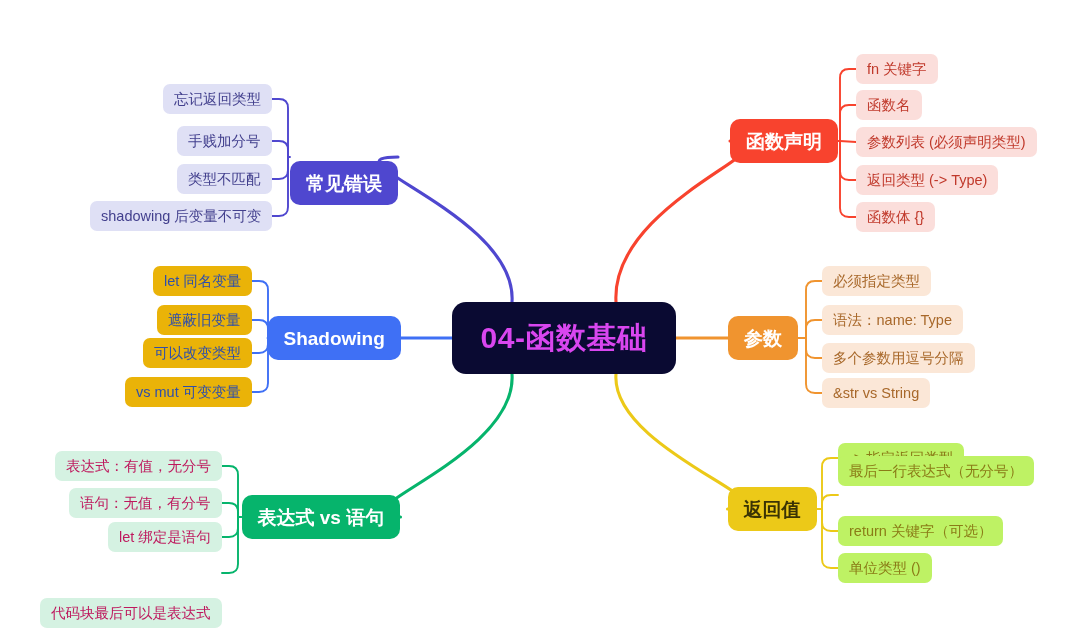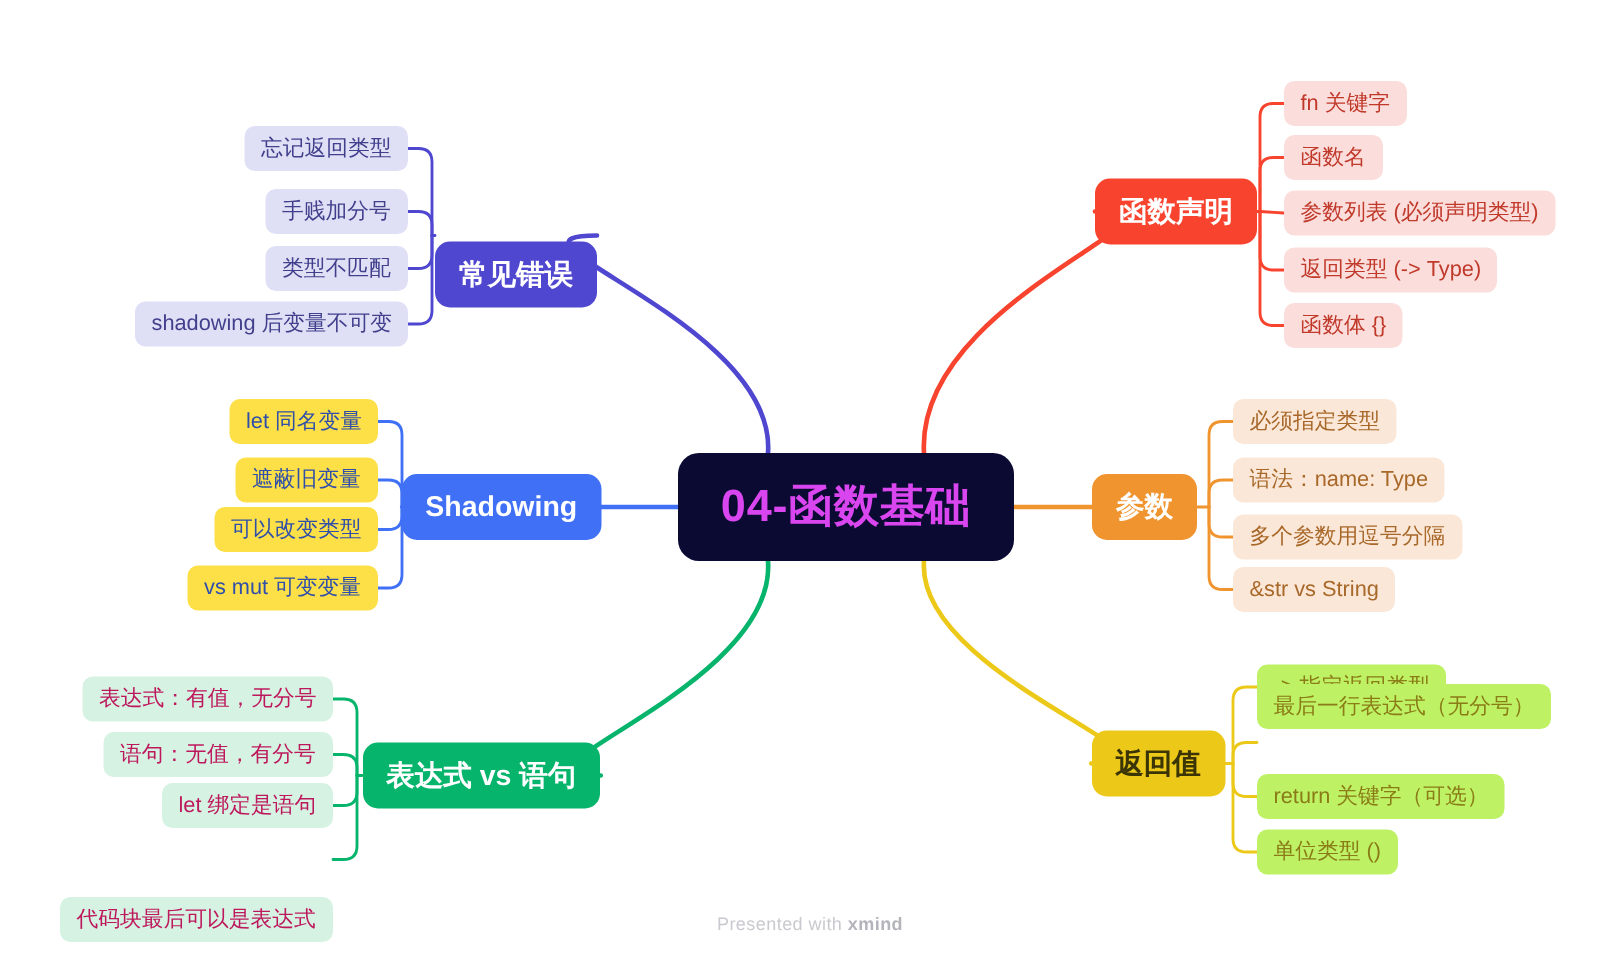--- a/index.html
+++ b/index.html
@@ -62,21 +62,21 @@
     font-weight: 400;
     border-radius: 7px;
     height: 30px;
     padding: 0 11px;
     z-index: 3;
   }
   .leaf.l-red    { background: #fbdedb; color: #c0392b; }
   .leaf.l-orange { background: #fbe7d7; color: #a8682a; }
   .leaf.l-yellow { background: #bef264; color: #8a7c17; }
   .leaf.l-purple { background: #dfe0f5; color: #423f8d; }
-  .leaf.l-blue   { background: #fde047; color: #2f4faa; }
+  .leaf.l-blue   { background: #eab308; color: #2f4faa; }
   .leaf.l-green  { background: #d5f2e2; color: #be185d; }
   
   .leaf.side-left  { justify-content: flex-end; }
   .leaf.side-right { justify-content: flex-start; }
   
   .footer {
     position: absolute;
     left: 0; right: 0;
     bottom: 14px;
     text-align: center;
@@ -222,16 +222,13 @@
         <span>let 绑定是语句</span>
       </div>
       <div class="node leaf l-green side-left" style="top: 558px; left: 40px; margin-top: 40px;">
         <span>代码块最后可以是表达式</span>
       </div>
       <div class="node root" style="left: 452px; top: 302px; width: 224px; height: 72px;">
         <span>04-函数基础</span>
       </div>
     </div>
 
-  <div class="footer">
-    <span>Presented with </span><b>xmind</b>
-  </div>
 </div>
 
 </body></html>

